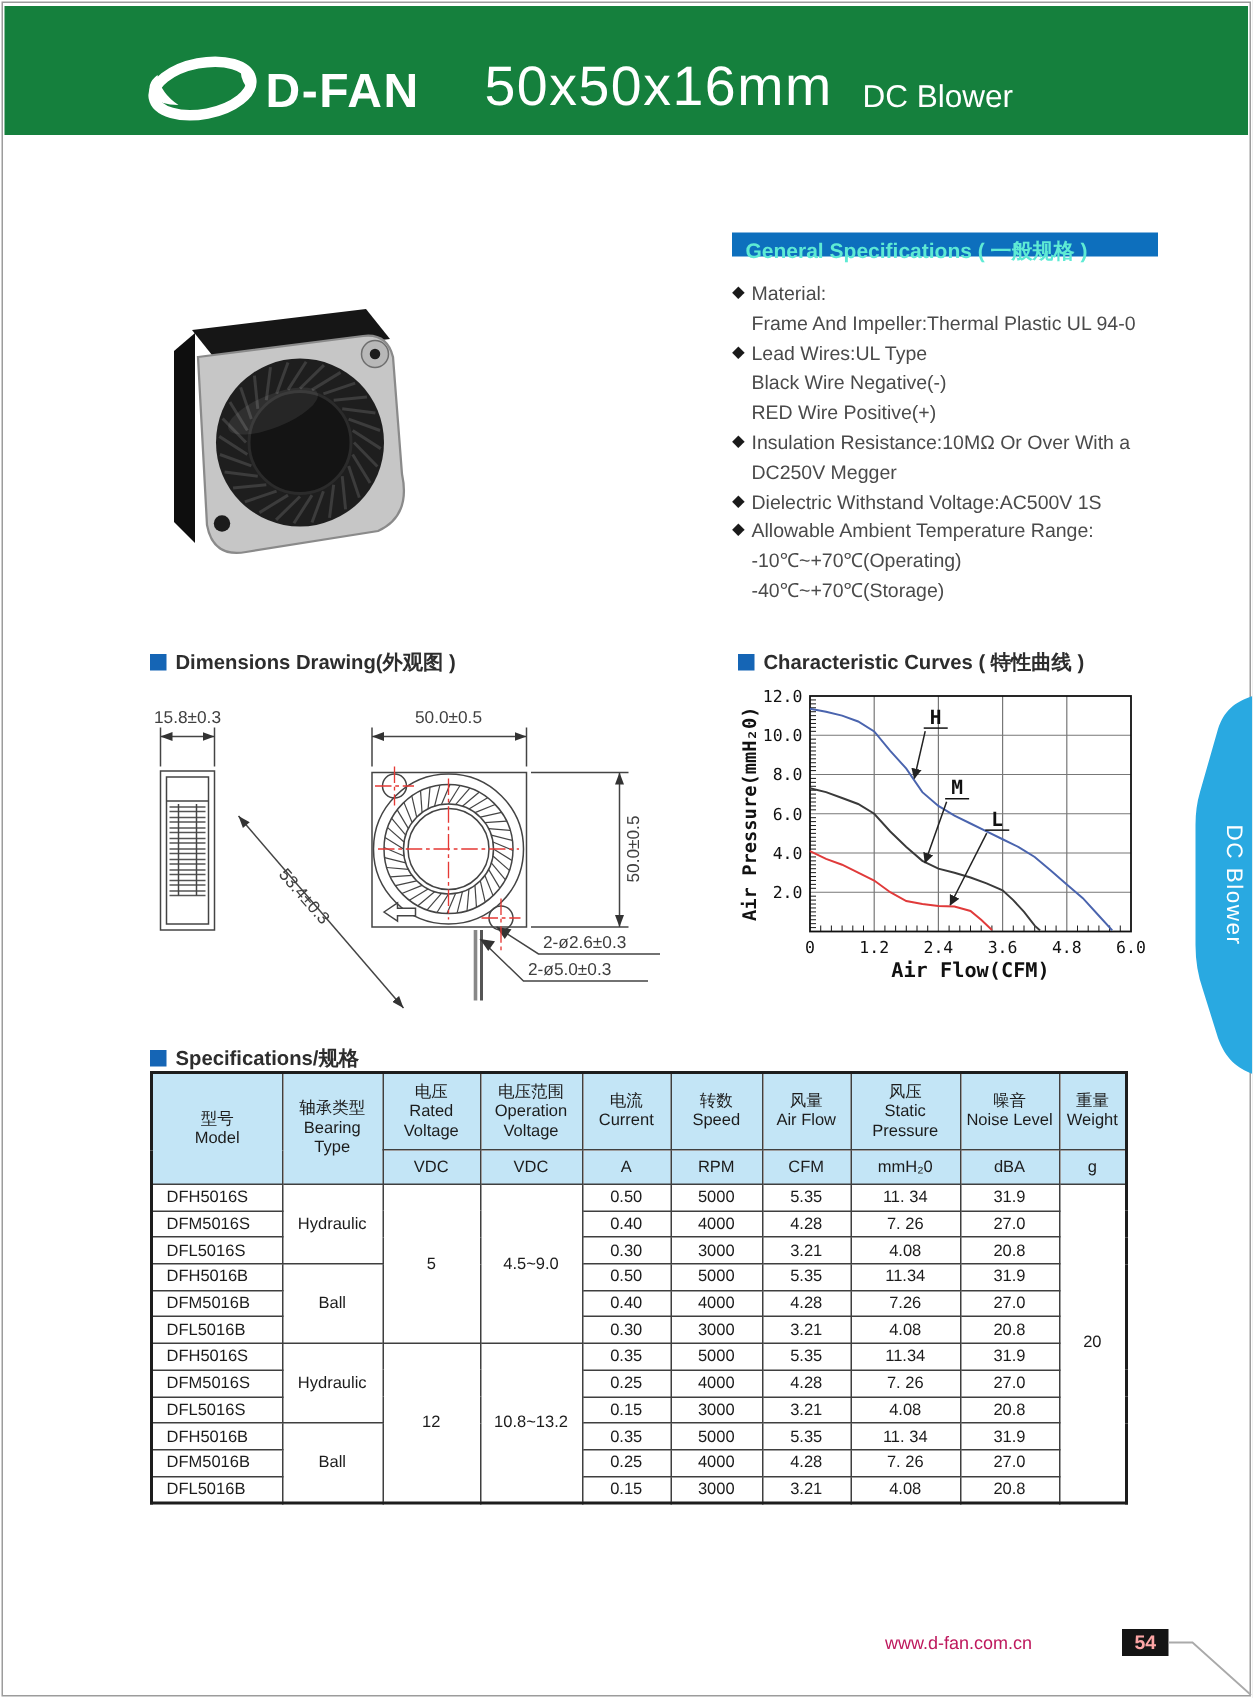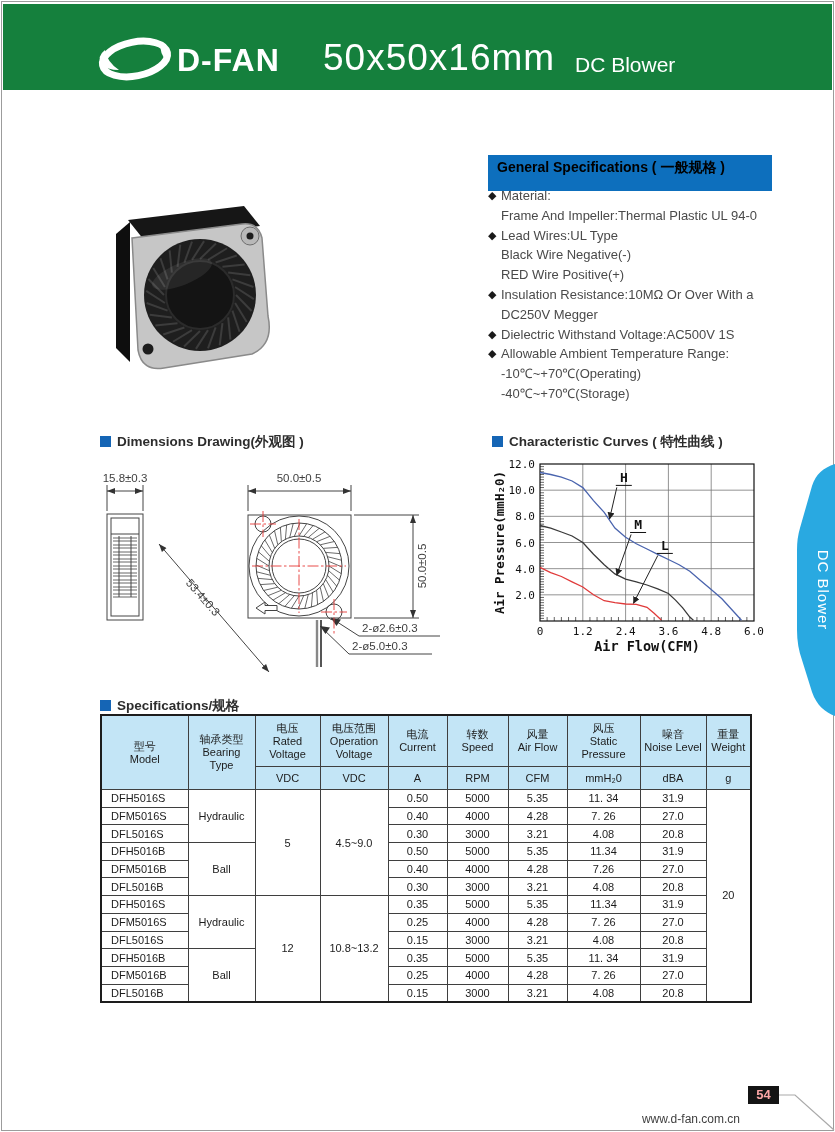--- a/index.html
+++ b/index.html
@@ -11,22 +11,22 @@
   .hdr{position:absolute;left:3px;top:4px;width:829px;height:86px;background:#15803d;}
   .hdr-logo{position:absolute;left:92px;top:26px;}
   .hdr-size{position:absolute;left:320px;top:33px;color:#fff;font-size:37px;font-weight:400;letter-spacing:1px;}
   .hdr-type{position:absolute;left:572px;top:49px;color:#fff;font-size:21px;font-weight:400;}
 
   .model-title{position:absolute;left:130px;top:108px;font-size:47px;color:#151515;letter-spacing:3px;}
 
   .fan-photo{position:absolute;left:102px;top:194px;}
 
   
-  .gs-bar{position:absolute;left:488px;top:155px;width:284px;height:36px;background:#0d6fbd;
-          color:#000000;font-size:14px;font-weight:700;line-height:24px;padding-left:9px;box-sizing:border-box;}
+  .gs-bar{position:absolute;left:488px;top:155px;width:284px;height:16px;background:#0d6fbd;
+          color:#5eead4;font-size:14px;font-weight:700;line-height:24px;padding-left:9px;box-sizing:border-box;}
   .gs-list{position:absolute;left:488px;top:186px;width:300px;font-size:13px;color:#4a4a4a;}
   .gs-item{display:flex;line-height:19.8px;}
   .gs-bullet{width:13px;flex:0 0 13px;color:#1a1a1a;font-size:11px;}
   .gs-text{white-space:nowrap;text-align:right;}
 
   
   .sec{position:absolute;font-size:13.5px;font-weight:600;color:#2d2d2d;}
   .sq{display:inline-block;width:11px;height:11px;background:#1565b5;margin-right:6px;position:relative;top:1px;}
 
   .draw-wrap{position:absolute;left:88px;top:448px;}
@@ -41,21 +41,21 @@
   .spec-table th,.spec-table td{border:1px solid #3f3f3f;text-align:center;vertical-align:middle;
               padding:0;overflow:hidden;}
   .spec-table{border:2px solid #1d1d1d;}
   .spec-table thead th{background:#c3e5f6;font-weight:400;white-space:pre-line;line-height:13px;}
   .spec-table .hrow1 th{height:50px;}
   .spec-table .hrow2 th{height:22px;}
   .spec-table tbody tr{height:17.7px;}
   .spec-table td.model{text-align:left;padding-left:9px;}
 
   
-  .footer-url{position:absolute;left:590px;top:1088px;width:150px;text-align:right;font-size:12px;color:#404040;margin-top:24px;}
+  .footer-url{position:absolute;left:590px;top:1088px;width:150px;text-align:left;font-size:12px;color:#be185d;}
   .footer-page{position:absolute;left:748px;top:1086px;width:31px;height:18px;background:#141414;color:#fca5a5;
                font-size:13px;font-weight:700;text-align:center;line-height:18px;}
   .footer-deco{position:absolute;left:779px;top:1086px;}
 
   svg text{font-family:"Liberation Sans",sans-serif;}
   .mono{font-family:"DejaVu Sans Mono",monospace;}
 </style>
 </head>
 <body>
 

